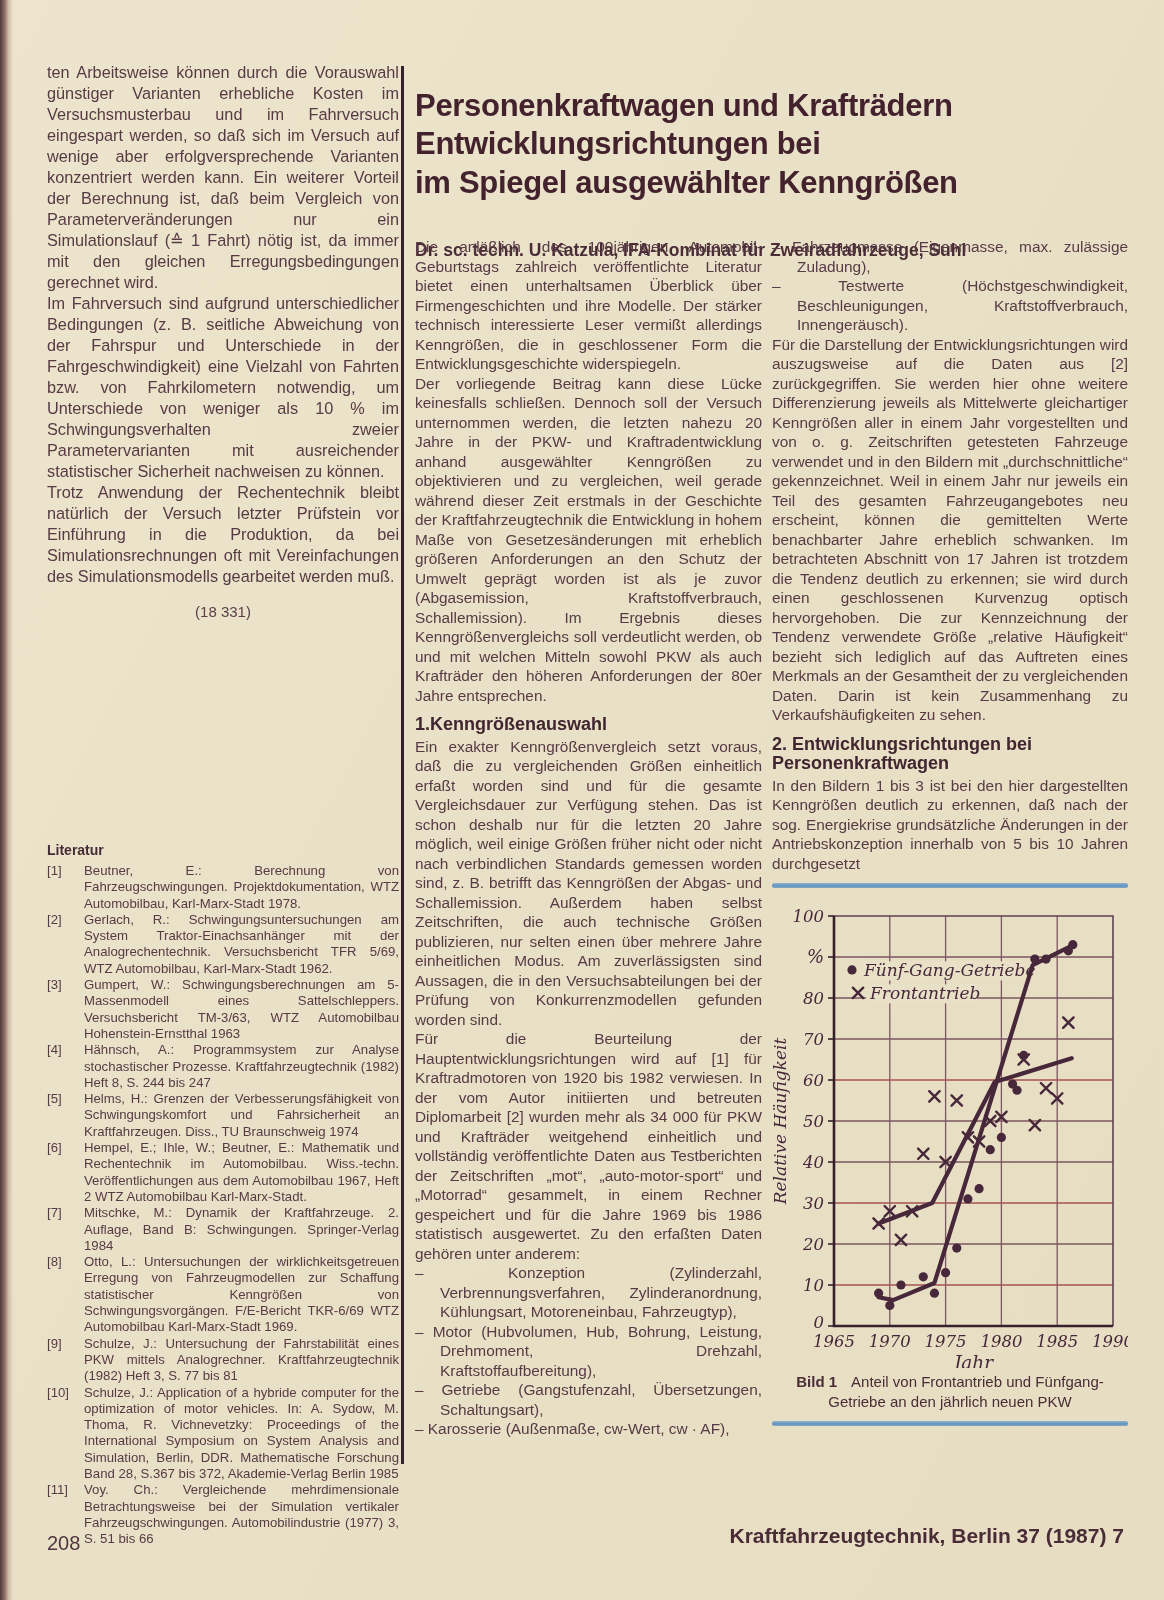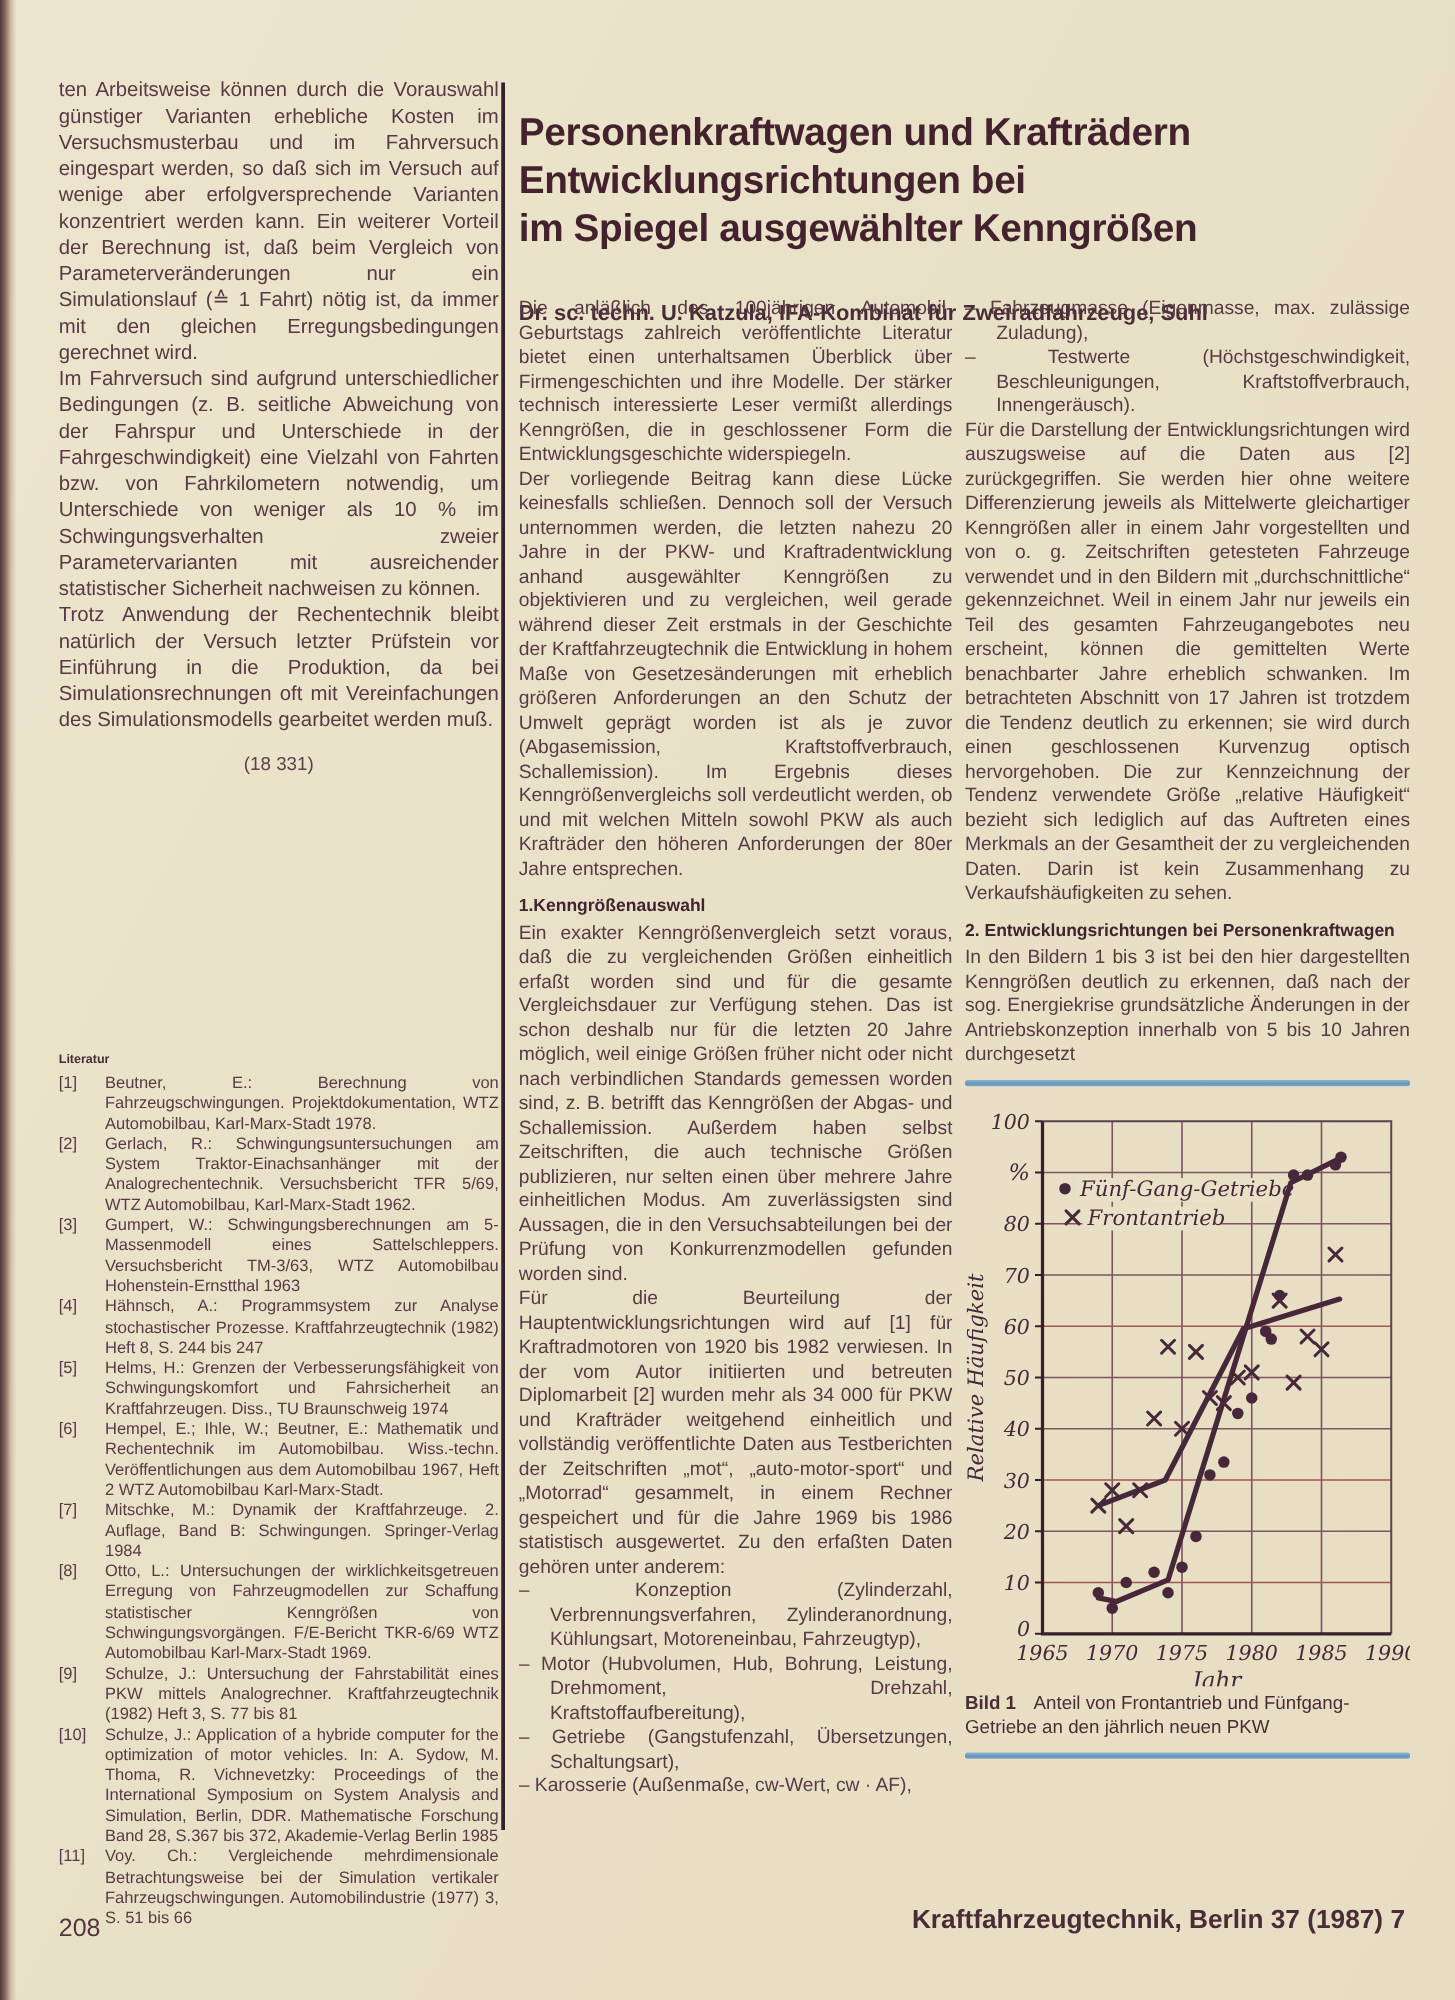--- a/index.html
+++ b/index.html
@@ -10,47 +10,47 @@
   }
   .scan-edge-left{position:absolute;left:0;top:0;width:8px;height:1600px;
     background:linear-gradient(90deg,#4e3838 0%,#8a6c62 55%,#c9ae9f 100%);}
   .scan-edge-left2{position:absolute;left:8px;top:0;width:5px;height:1600px;
     background:linear-gradient(90deg,#cdb4a5,rgba(233,225,199,0));}
   
   .col-left{position:absolute;left:47px;top:62px;width:352px;}
   .col-left p{margin:0;font-size:16.3px;line-height:21px;text-align:justify;}
   .note{margin-top:16px;text-align:center;font-size:15px;color:#5d4049;}
   .literature{margin-top:222px;}
-  .lit-heading{font-size:10px;font-weight:bold;color:#472b36;margin-bottom:5px;}
+  .lit-heading{font-size:14px;font-weight:bold;color:#472b36;margin-bottom:5px;}
   .ref{display:grid;grid-template-columns:30px 1fr;column-gap:7px;
        font-size:13.2px;line-height:16.3px;}
   .ref .lab{text-align:left;white-space:nowrap;}
   .ref .txt{text-align:justify;}
   
   .divider-v{position:absolute;left:401px;top:66px;width:3px;height:1398px;background:#342129;}
   
   .title{position:absolute;left:415px;top:66px;width:660px;
     font-size:31px;line-height:38.5px;font-weight:bold;color:#43222e;letter-spacing:-.3px;}
   .title span{display:block;}
   .byline{position:absolute;left:415px;top:196px;width:700px;
     font-size:17.5px;font-weight:bold;color:#4a2c37;margin-top:44px;}
   
   .col-mid{position:absolute;left:415px;top:237px;width:347px;height:1262px;overflow:hidden;}
   .col-right{position:absolute;left:772px;top:237px;width:356px;}
   .col-mid p,.col-right p{margin:0;font-size:15.4px;line-height:19.5px;text-align:justify;}
-  .sec-heading{font-size:14px;line-height:19.5px;font-weight:bold;color:#40242f;
+  .sec-heading{font-size:18px;line-height:19.5px;font-weight:bold;color:#40242f;
     margin:10px 0 2px 0;}
   .dash-item{margin:0;font-size:15.4px;line-height:19.5px;text-align:justify;
     padding-left:25px;text-indent:-25px;}
   
   .figure{margin-top:10px;}
   .rule-blue{height:5px;border-radius:2px;
     background:linear-gradient(180deg,#8fb3d2,#6493bd 60%,#86a9c8);}
   .figure svg{display:block;margin:10px 0 0 0;}
-  .caption{font-size:15px;line-height:19.5px;margin:4px 0 10px 0;color:#4a2c37;text-align:left;}
+  .caption{font-size:15px;line-height:19.5px;margin:4px 0 10px 0;color:#4a2c37;text-align:center;}
   .caption .cap-label{font-weight:bold;margin-right:14px;}
   
   .footer-page{position:absolute;left:47px;top:1532px;font-size:20px;color:#52353f;}
   .footer-journal{position:absolute;left:700px;top:1524px;width:424px;
     text-align:right;font-size:21px;font-weight:bold;color:#4a2c37;}
 </style>
 </head>
 <body>
 
 <div class="page">

